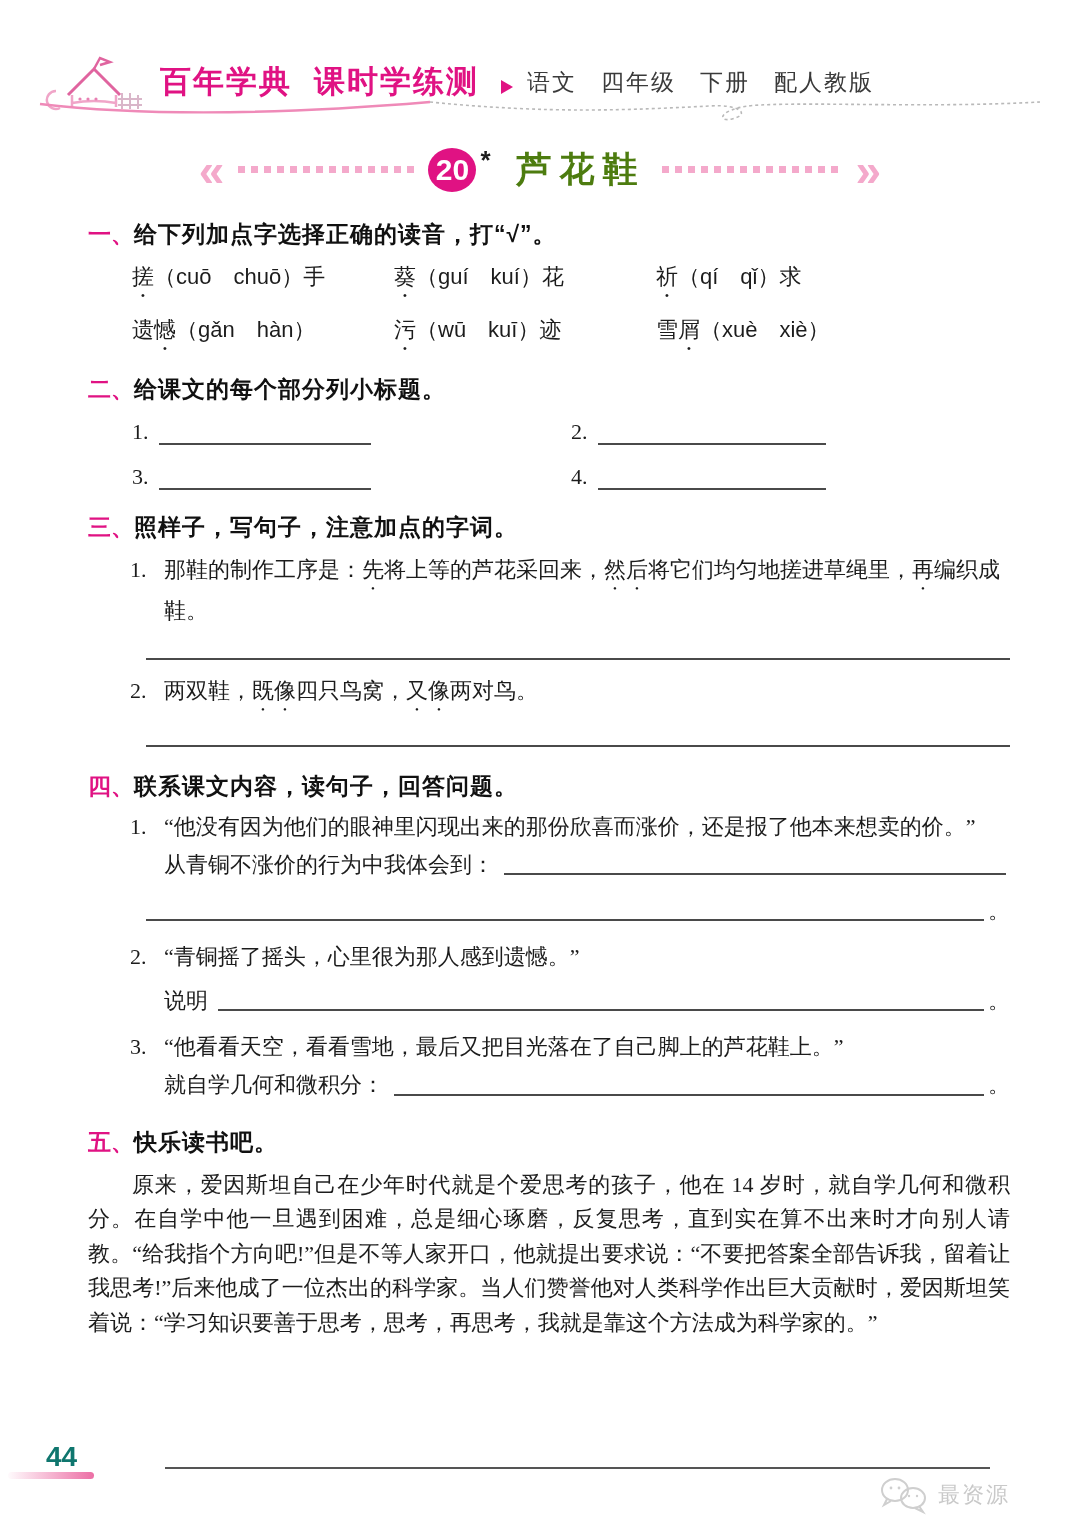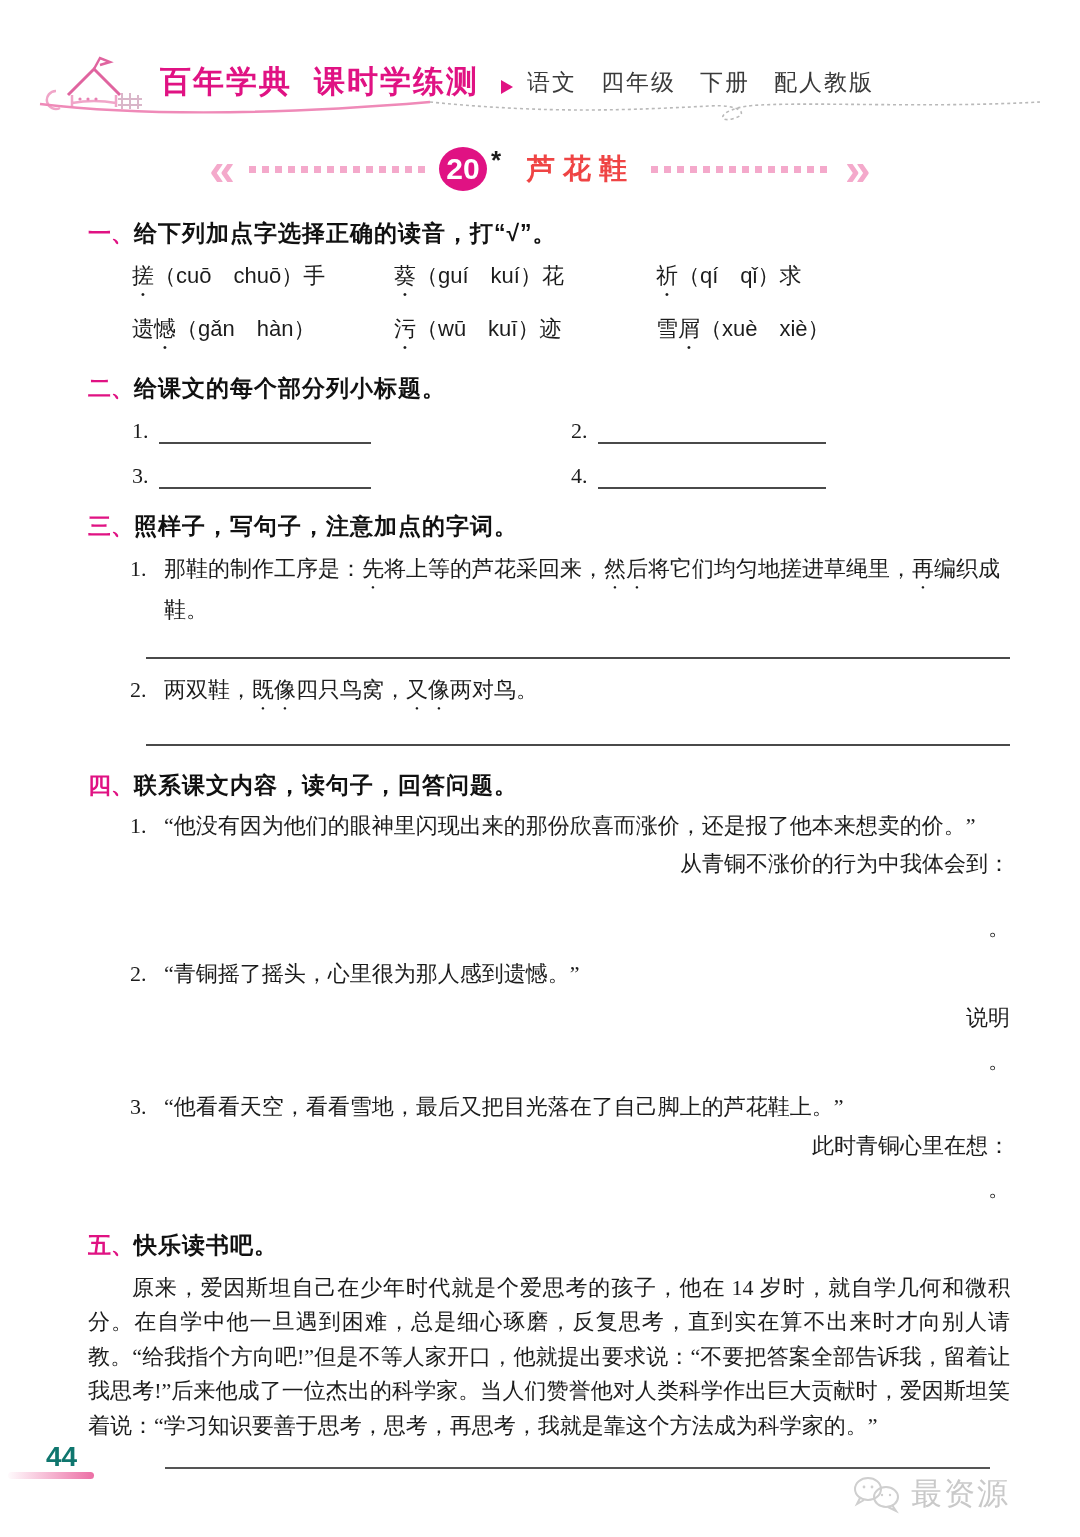--- a/index.html
+++ b/index.html
@@ -20,21 +20,21 @@
   .hdr-arrow{width:0;height:0;border-left:12px solid var(--accent);border-top:7px solid transparent;border-bottom:7px solid transparent;margin-right:14px;margin-top:10px;}
   .meta{font-size:23px;color:#3a3a3a;margin-right:24px;letter-spacing:2px;}
   .squiggle{position:absolute;left:30px;top:88px;}
 
   
   .title-band{margin-top:34px;display:flex;align-items:center;justify-content:center;}
   .chev{font-size:46px;color:var(--accent-soft);font-weight:bold;line-height:1;margin:0 4px;}
   .dotline{width:180px;height:7px;background:repeating-linear-gradient(90deg,var(--accent-soft) 0 7px,transparent 7px 13px);margin:0 10px;}
   .num-circle{width:48px;height:44px;border-radius:50%;background:var(--accent);color:#ffffff;font-size:30px;font-weight:bold;display:flex;align-items:center;justify-content:center;}
   .star{font-size:26px;font-weight:bold;margin:-18px 6px 0 4px;}
-  .lesson-title{font-size:28px;font-weight:bold;letter-spacing:8px;margin:0 6px 0 20px;color:#ef4444;text-align:center;}
+  .lesson-title{font-size:35px;font-weight:bold;letter-spacing:8px;margin:0 6px 0 20px;color:#4d7c0f;text-align:center;}
 
   
   .content{padding:0 70px 0 88px;}
   .sec-head{display:flex;align-items:baseline;}
   .sec-num{font-size:23px;font-weight:bold;color:var(--accent);flex:0 0 auto;}
   .sec-title{font-size:23px;font-weight:bold;color:#111;letter-spacing:1px;}
   .kai{font-family:"Liberation Serif",serif;}
 
   .emdot{-webkit-text-emphasis:filled dot #1c1c1c;-webkit-text-emphasis-position:under left;
          text-emphasis:filled dot #1c1c1c;text-emphasis-position:under left;}
@@ -51,34 +51,34 @@
   .w210{width:212px;} .w228{width:228px;}
 
   
   .item{display:flex;margin:10px 0 0 42px;font-size:22px;line-height:1.55;}
   .item .lbl{flex:0 0 34px;font-family:"Liberation Serif",serif;}
   .item p{flex:1;}
 
   .answer-line{border-bottom:2px solid var(--line);margin:30px 0 6px 58px;}
 
   
-  .lrow{display:flex;align-items:flex-end;margin:4px 0 0 76px;font-size:22px;line-height:1.55;flex-direction:column;}
+  .lrow{display:flex;align-items:flex-end;margin:4px 0 0 76px;font-size:22px;line-height:1.55;}
   .fill-line{flex:1 1 auto;border-bottom:2px solid var(--line);margin:0 4px 7px 10px;}
   .tail{flex:0 0 auto;}
 
   
   .article-title{text-align:center;font-size:23px;font-weight:bold;margin-top:14px;letter-spacing:2px;}
   .para{margin:10px 0 0 0;font-size:22px;line-height:1.57;text-align:justify;text-indent:2em;}
 
   
   .page-num{position:absolute;left:46px;bottom:64px;font-size:28px;font-weight:bold;color:#0f766e;}
   .page-num-bar{position:absolute;left:8px;bottom:58px;width:86px;height:7px;border-radius:4px;
     background:linear-gradient(90deg,rgba(244,169,203,0.05),#ec6fa5);}
   .bottom-rule{position:absolute;left:165px;right:90px;bottom:68px;border-top:2px solid #555;}
-  .watermark{position:absolute;right:70px;bottom:22px;display:flex;align-items:center;color:#c9c9c9;font-size:31px;letter-spacing:2px;text-align:right;}
+  .watermark{position:absolute;right:70px;bottom:22px;display:flex;align-items:center;color:#c9c9c9;font-size:22px;letter-spacing:2px;text-align:right;}
   .watermark svg{margin-right:8px;}
 </style>
 </head>
 <body>
 
 <div class="page">
 
   <header class="hdr">
     <svg class="house" width="104" height="58" viewBox="0 0 104 58">
       <path d="M14 38 a9 9 0 1 0 4 17" fill="none" stroke="#f0a5c8" stroke-width="2.5"></path>
@@ -199,21 +199,21 @@
         <span>说明</span>
         <span class="fill-line"></span>
         <span class="tail">。</span>
       </div>
 
       <div class="item" style="margin-top:12px;">
         <span class="lbl">3.</span>
         <p class="kai">“他看看天空，看看雪地，最后又把目光落在了自己脚上的芦花鞋上。”</p>
       </div>
       <div class="lrow kai">
-        <span>此时青铜心里在想：</span>
+        <span>就自学几何和微积分：</span>
         <span class="fill-line"></span>
         <span class="tail">。</span>
       </div>
     </section>
 
     <section style="margin-top:24px;">
       <div class="sec-head">
         <span class="sec-num">五、</span>
         <h2 class="sec-title">快乐读书吧。</h2>
       </div>

